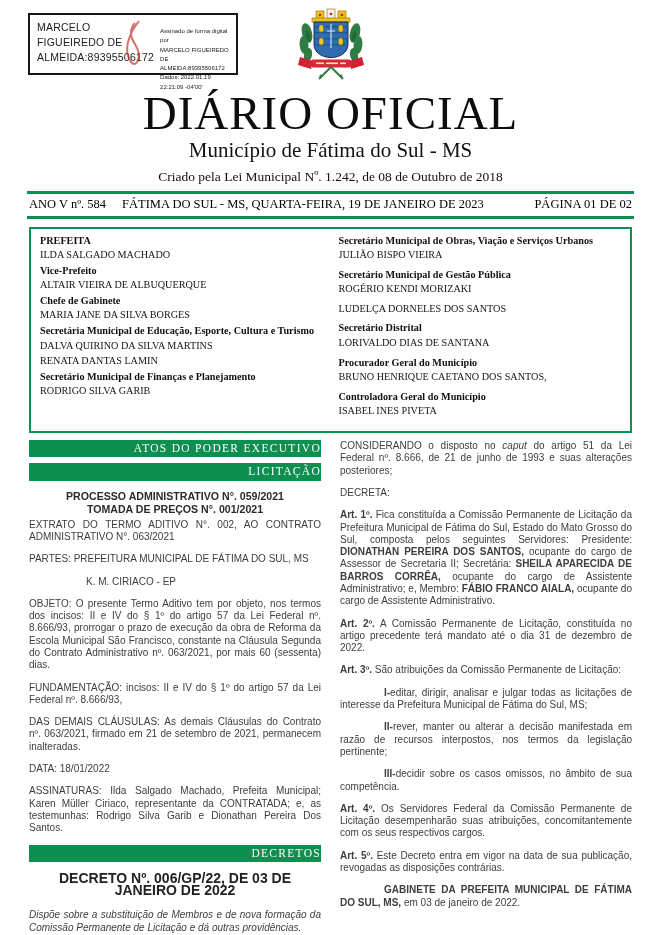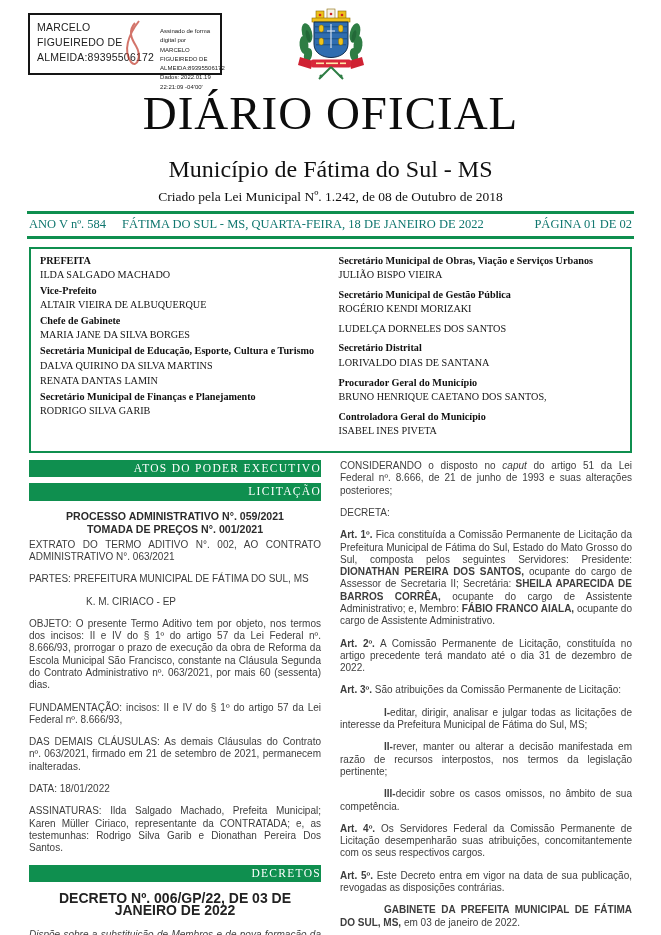--- a/index.html
+++ b/index.html
@@ -12,48 +12,48 @@
     position:relative;
     width:661px;height:935px;
     background:#fff;
     overflow:hidden;
     font-family:"Liberation Serif", serif;
     color:#111;
     box-sizing:border-box;
   }
   
   .sig-box{
-    position:absolute;left:28px;top:13px;width:194px;height:62px;
+    position:absolute;left:28px;top:13px;width:210px;height:62px;
     border:2px solid #151515;box-sizing:border-box;
     display:flex;gap:6px;padding:5px 5px 4px 7px;
     background:#fff;
   }
   .sig-name{
     font-family:"Liberation Sans", sans-serif;
     font-size:10.5px;line-height:1.45;color:#1c1c1c;
     width:122px;letter-spacing:.2px;
   }
   .sig-flourish{position:absolute;left:88px;top:2px;pointer-events:none;}
   .sig-details{
     font-family:"Liberation Sans", sans-serif;
     font-size:6px;line-height:1.55;color:#222;
     white-space:pre-line;margin-top:7px;width:92px;
   }
   .crest{position:absolute;left:50%;top:6px;transform:translateX(-50%);}
   .masthead{padding-top:90px;text-align:center;line-height:1;}
   .m-title{font-size:47px;letter-spacing:1px;color:#0d0d0d;}
-  .m-sub{font-size:24px;margin-top:20px;}
+  .m-sub{font-size:21px;margin-top:3px;}
   .m-created{font-size:13.5px;margin-top:9px;}
   .info-bar{
     margin:7px 27px 0;
     border-top:3px solid var(--green);
     border-bottom:3px solid var(--green);
     display:flex;align-items:baseline;
     font-size:12.5px;padding:3px 2px 4px;
-    color:#0f766e;
+    color:#000000;
   }
   .ib-edition{white-space:nowrap;}
   .ib-date{flex:1;margin-left:16px;white-space:nowrap;}
   .ib-page{white-space:nowrap;}
   
   .officials{
     margin:8px 29px 0;
     border:2.5px solid var(--green);
     padding:5px 9px 7px;
     display:flex;gap:16px;
@@ -164,21 +164,21 @@
   </svg>
 
   <div class="masthead">
     <div class="m-title">DIÁRIO OFICIAL</div>
     <div class="m-sub">Município de Fátima do Sul - MS</div>
     <div class="m-created">Criado pela Lei Municipal Nº. 1.242, de 08 de Outubro de 2018</div>
   </div>
 
   <div class="info-bar">
     <span class="ib-edition">ANO V nº. 584</span>
-    <span class="ib-date">FÁTIMA DO SUL - MS, QUARTA-FEIRA, 18 DE JANEIRO DE 2022</span>
+    <span class="ib-date">FÁTIMA DO SUL - MS, QUARTA-FEIRA, 19 DE JANEIRO DE 2023</span>
     <span class="ib-page">PÁGINA 01 DE 02</span>
   </div>
 
   <div class="officials">
     <div class="off-col">
       <div class="off-entry">
         <div class="off-role">PREFEITA</div>
         <div class="off-name">ILDA SALGADO MACHADO</div>
       </div>
       <div class="off-entry">

